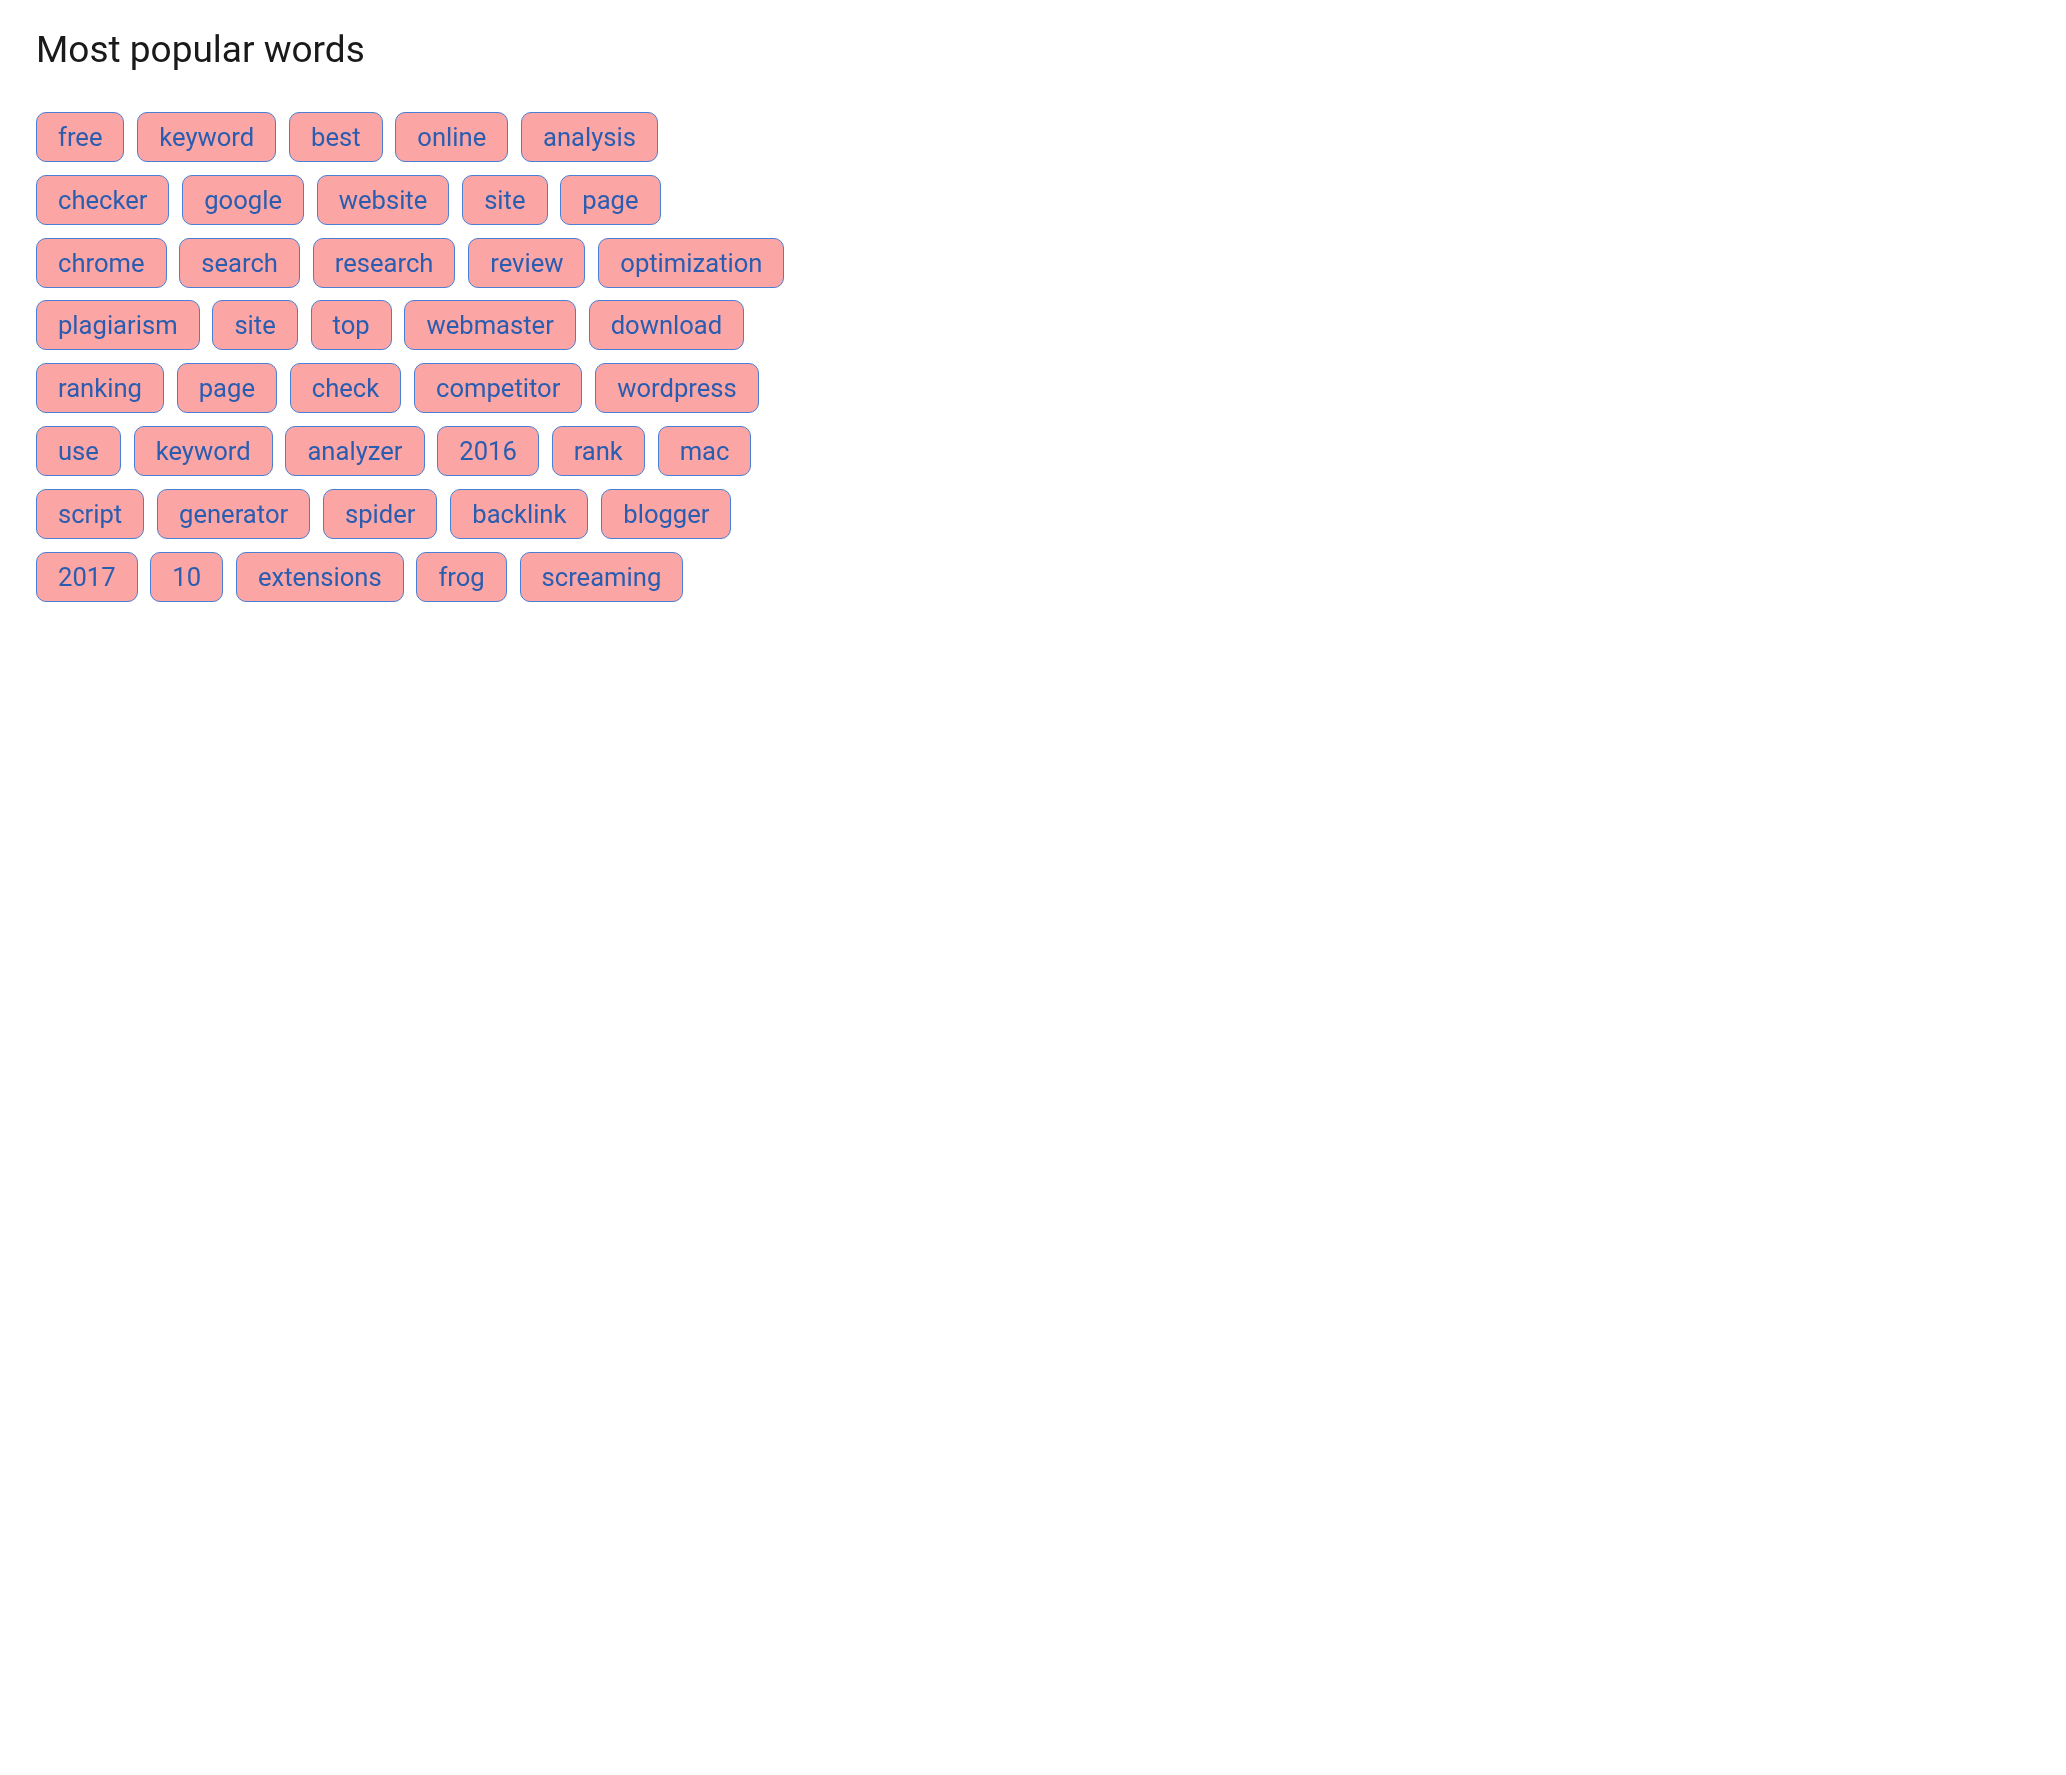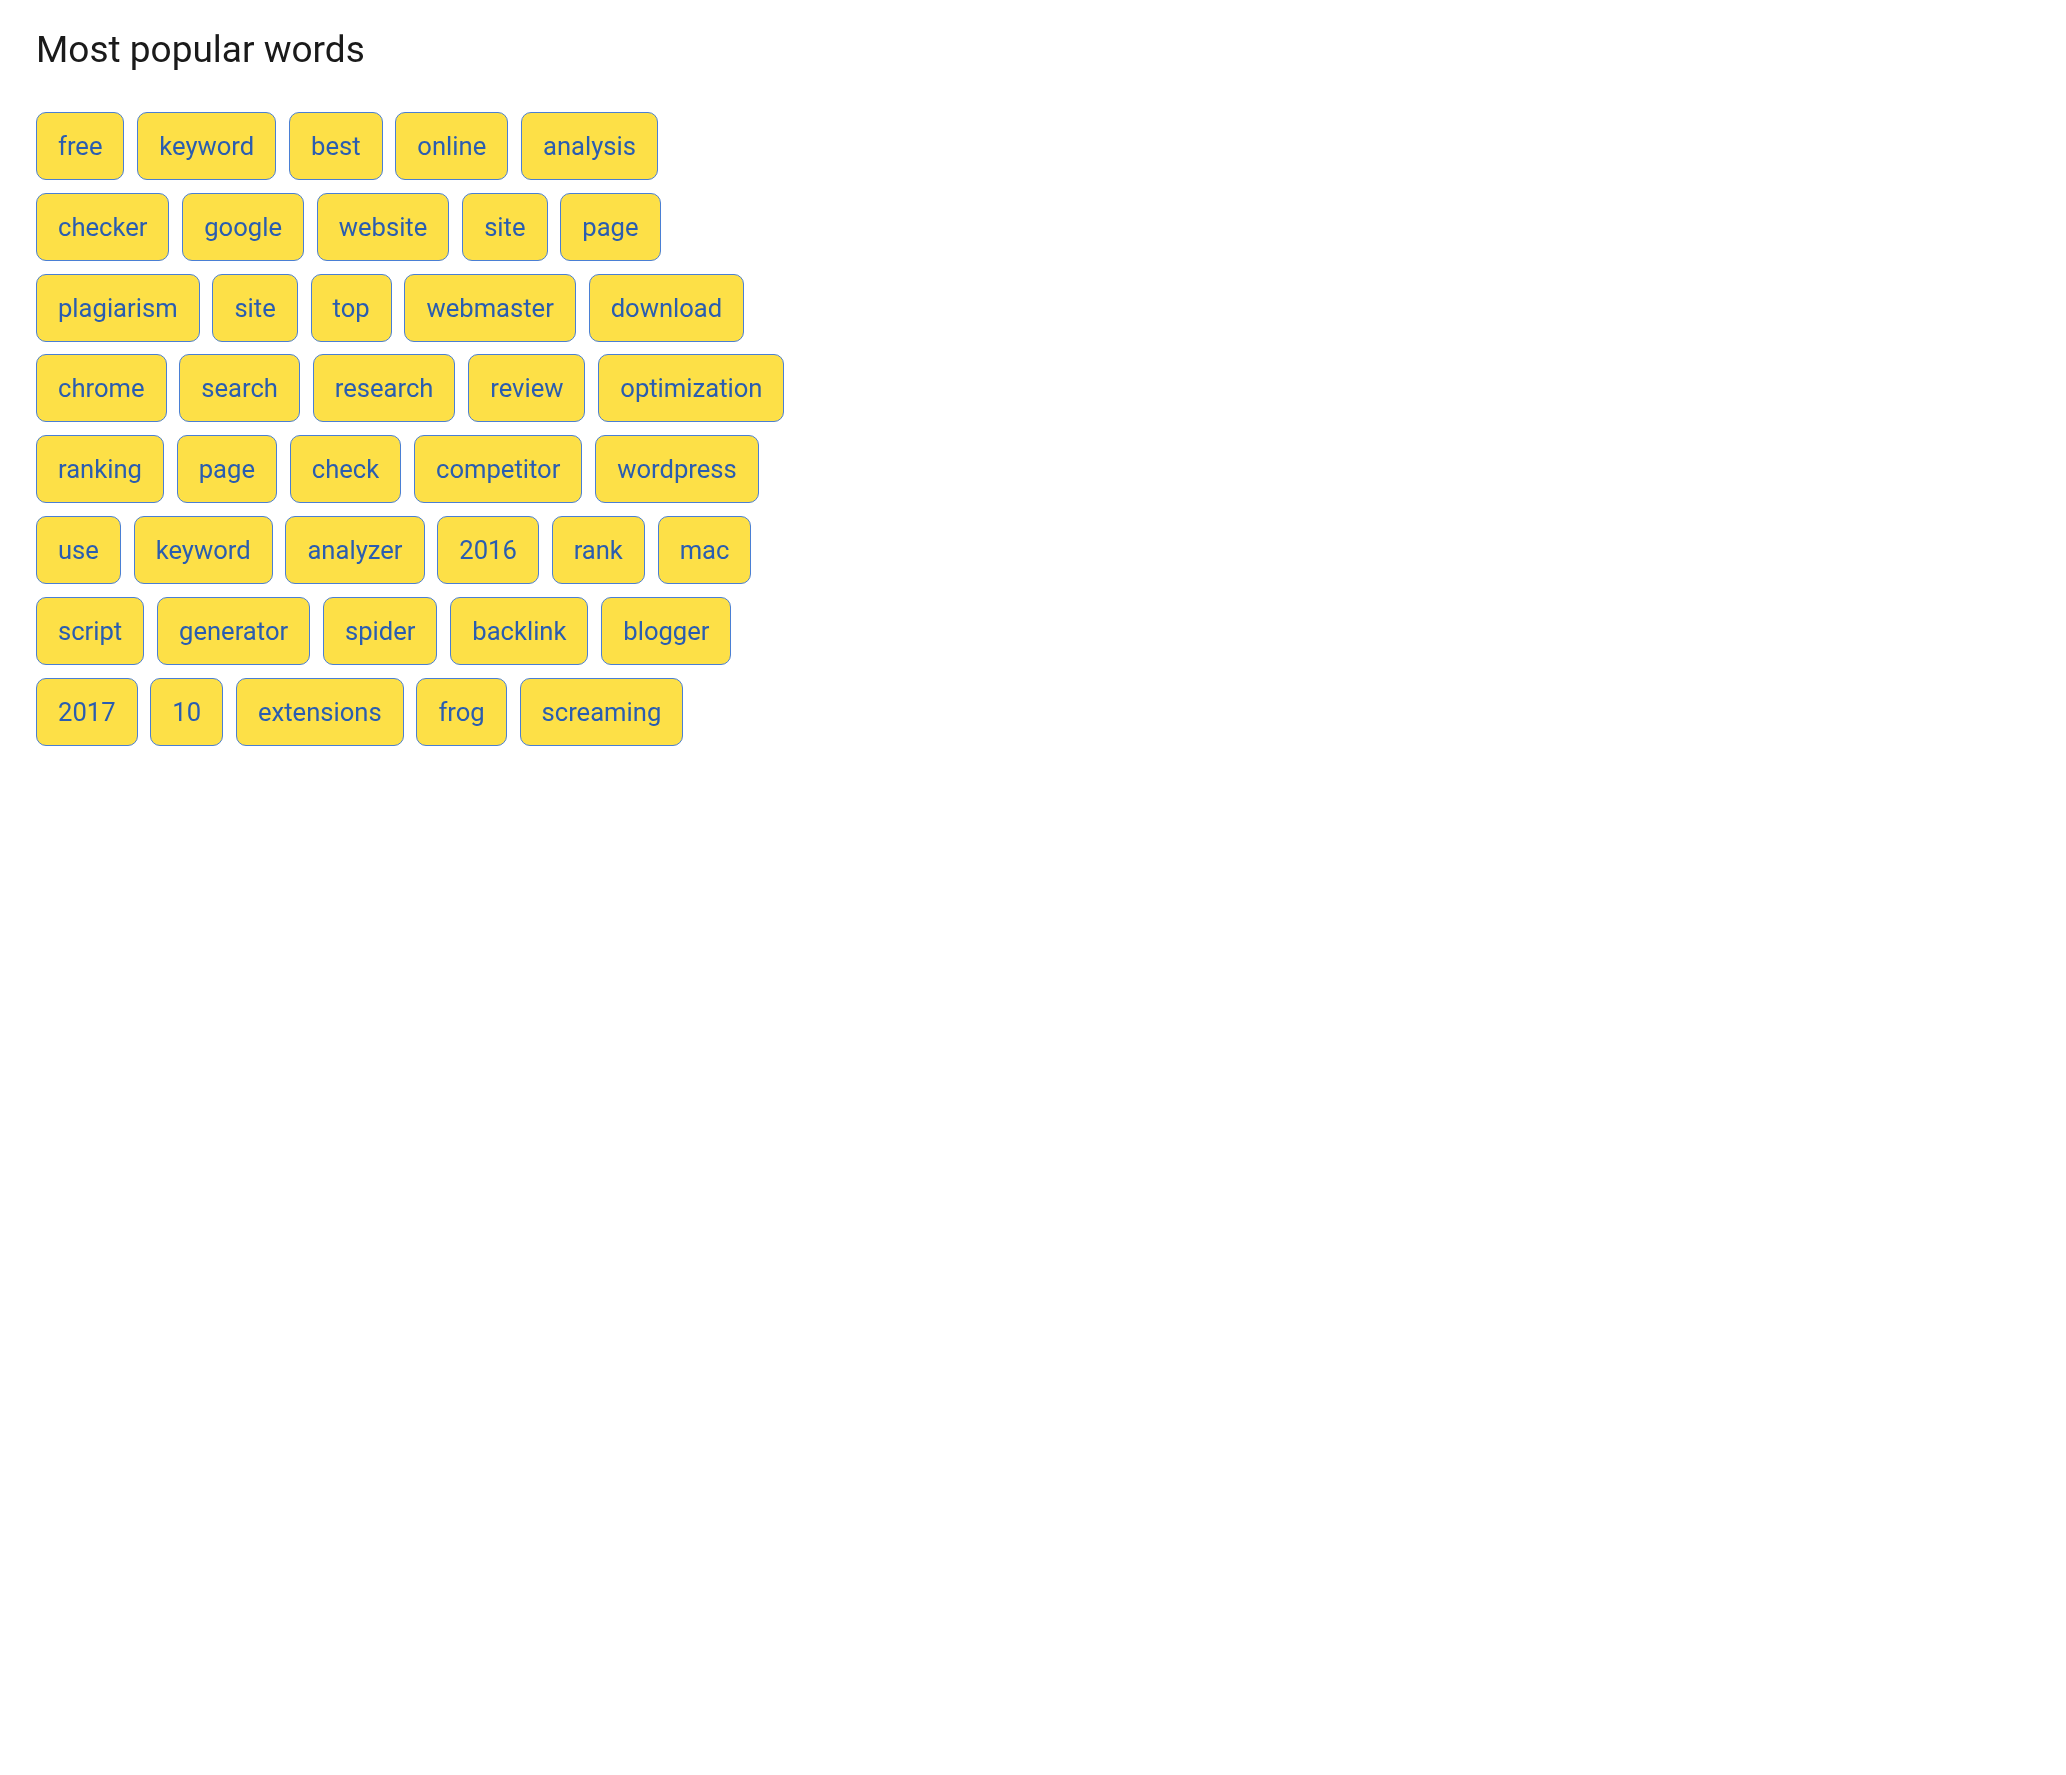--- a/index.html
+++ b/index.html
@@ -33,22 +33,22 @@
       gap: 12.8px;
       align-items: center;
     }
 
     .word-tag {
       display: inline-flex;
       align-items: center;
       justify-content: center;
       border: 1.8px solid #4a7fd4;
       border-radius: 10px;
-      padding: 18px 21px;
-      background: #fde047;
+      padding: 9px 21px;
+      background: #fca5a5;
       color: #2a5db0;
       font-size: 25.6px;
       font-weight: 400;
       white-space: nowrap;
       cursor: pointer;
     }
   </style>
 </head>
 <body>
 
@@ -63,32 +63,32 @@
       <div class="word-tag">analysis</div>
     </div>
     <div class="word-row">
       <div class="word-tag">checker</div>
       <div class="word-tag">google</div>
       <div class="word-tag">website</div>
       <div class="word-tag">site</div>
       <div class="word-tag">page</div>
     </div>
     <div class="word-row">
+      <div class="word-tag">chrome</div>
+      <div class="word-tag">search</div>
+      <div class="word-tag">research</div>
+      <div class="word-tag">review</div>
+      <div class="word-tag">optimization</div>
+    </div>
+    <div class="word-row">
       <div class="word-tag">plagiarism</div>
       <div class="word-tag">site</div>
       <div class="word-tag">top</div>
       <div class="word-tag">webmaster</div>
       <div class="word-tag">download</div>
-    </div>
-    <div class="word-row">
-      <div class="word-tag">chrome</div>
-      <div class="word-tag">search</div>
-      <div class="word-tag">research</div>
-      <div class="word-tag">review</div>
-      <div class="word-tag">optimization</div>
     </div>
     <div class="word-row">
       <div class="word-tag">ranking</div>
       <div class="word-tag">page</div>
       <div class="word-tag">check</div>
       <div class="word-tag">competitor</div>
       <div class="word-tag">wordpress</div>
     </div>
     <div class="word-row">
       <div class="word-tag">use</div>

